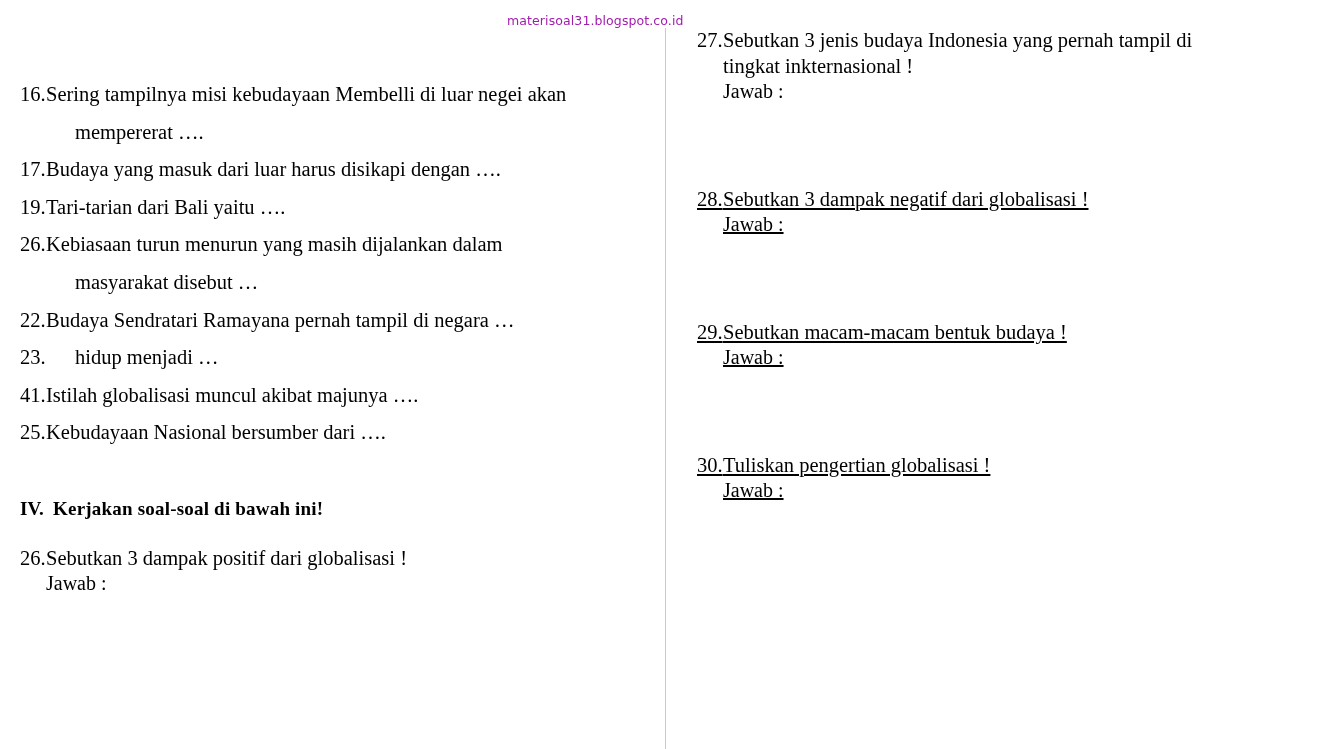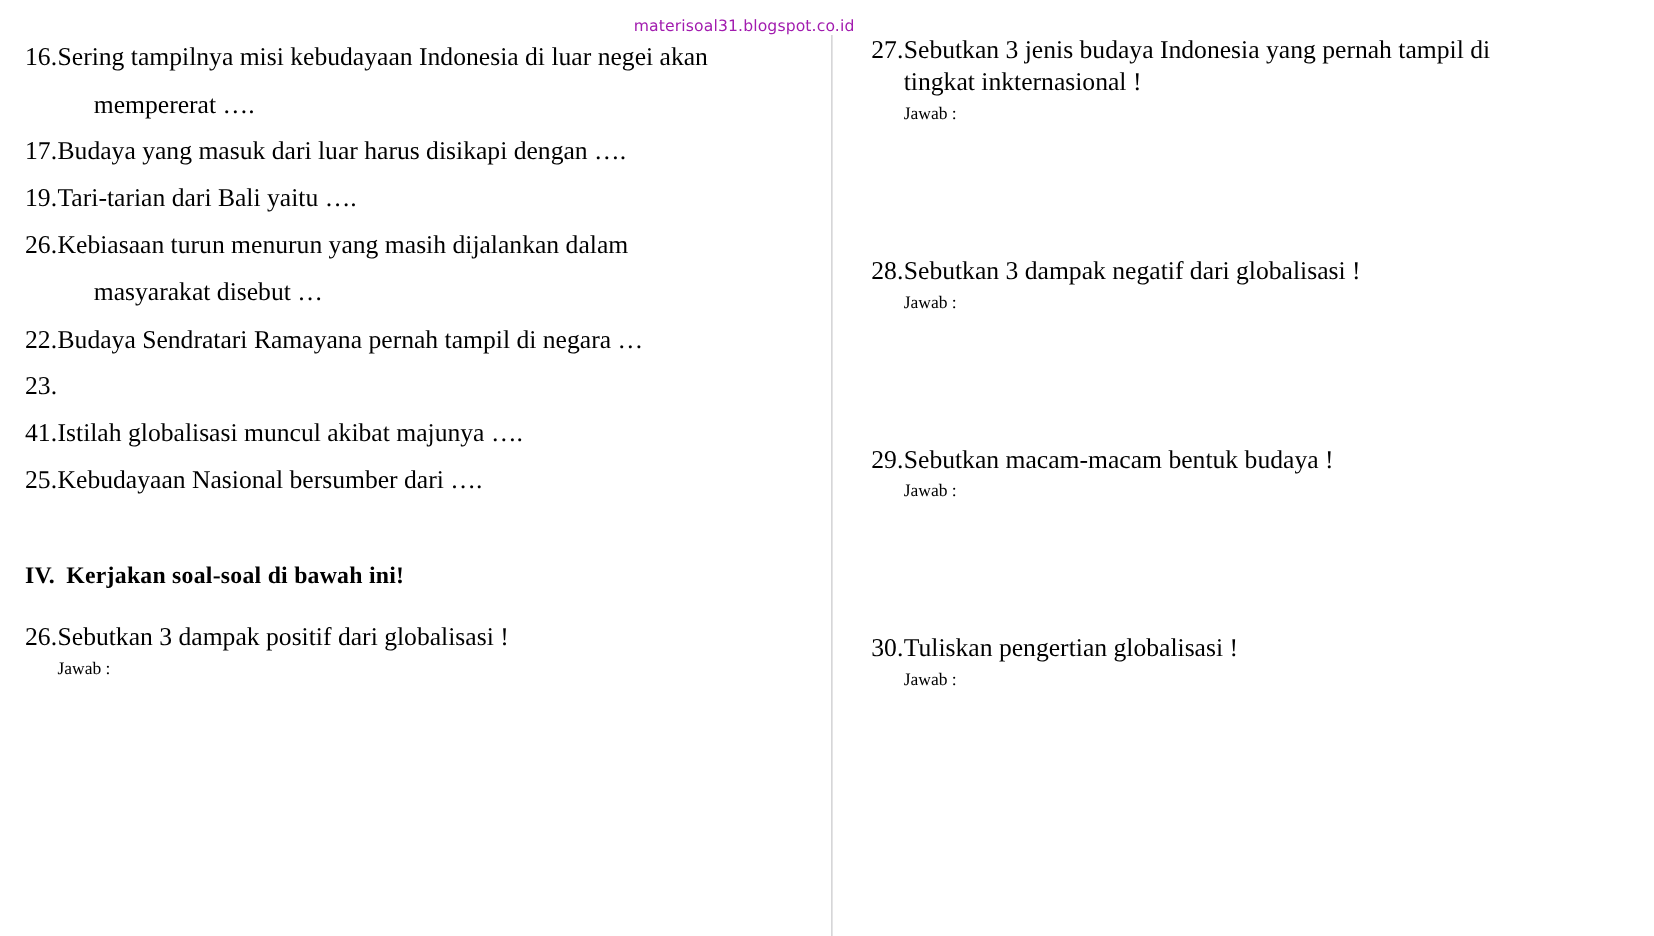--- a/index.html
+++ b/index.html
@@ -42,21 +42,21 @@
     width: 1px;
     height: 721px;
     background: #c9c9cc;
   }
 
   
   .col {
     position: absolute;
     top: 0;
   }
-  .col-left  { left: 0px;   width: 665px; }
+  .col-left  { left: 0px;   width: 665px; margin-top: 48px; }
   .col-right { left: 665px; width: 658px; }
 
   .col-inner-left  { padding: 28px 20px 0 20px; }
   .col-inner-right { padding: 28px 18px 0 32px; }
 
   
   .qitem {
     position: relative;
     display: flex;
     align-items: flex-start;
@@ -100,60 +100,60 @@
     font-size: 20.5px;
     line-height: 25.5px;
   }
   .essay .eq-num {
     flex: 0 0 auto;
     width: 26px;
   }
   .essay .eq-body { flex: 1 1 auto; }
   .essay .eq-line2 { display: block; }
   .essay .eq-jawab {
-    font-size: 14px;
+    font-size: 20px;
     line-height: 25.5px;
     padding-left: 26px;
   }
   .essay .answer-lines {
     padding-top: 5px;
   }
   .dotline {
     height: 23px;
     background-image: radial-gradient(circle, #111 1.05px, rgba(0,0,0,0) 1.25px);
     background-size: 5.45px 23px;
     background-repeat: repeat-x;
     background-position: 0 16px;
   }
 
   
   .col-left .essay .answer-lines { margin-left: 85px; margin-right: 13px; }
   
   .col-right .essay .answer-lines { margin-left: 87px; margin-right: 16px; }
 
   .col-right .essay { margin-top: 0; }
-  .col-right .essay.gap { margin-top: 26px; }
+  .col-right .essay.gap { margin-top: 8px; text-decoration: underline; }
 </style>
 </head>
 <body>
 
 <div class="page">
 
   <div class="watermark">materisoal31.blogspot.co.id</div>
 
   <div class="col-divider"></div>
 
   <div class="col col-left">
     <div class="col-inner-left">
 
       <div>
 
         <div class="qitem">
           <span class="qnum">16.</span>
-          <span class="qtext"><span>Sering tampilnya misi kebudayaan Indonesia di luar negei akan</span><span class="wrapline">mempererat ….</span></span>
+          <span class="qtext"><span>Sering tampilnya misi kebudayaan Membelli di luar negei akan</span><span class="wrapline">mempererat ….</span></span>
         </div>
 
         <div class="qitem">
           <span class="qnum">17.</span>
           <span class="qtext">Budaya yang masuk dari luar harus disikapi dengan ….</span>
         </div>
 
 
         <div class="qitem">
           <span class="qnum">19.</span>
@@ -166,21 +166,21 @@
           <span class="qtext"><span>Kebiasaan turun menurun yang masih dijalankan dalam</span><span class="wrapline">masyarakat disebut …</span></span>
         </div>
 
         <div class="qitem">
           <span class="qnum">22.</span>
           <span class="qtext">Budaya Sendratari Ramayana pernah tampil di negara …</span>
         </div>
 
         <div class="qitem">
           <span class="qnum">23.</span>
-          <span class="qtext"></span>
+          <span class="qtext"><span class="wrapline">hidup menjadi …</span></span>
         </div>
 
         <div class="qitem">
           <span class="qnum">41.</span>
           <span class="qtext">Istilah globalisasi muncul akibat majunya ….</span>
         </div>
 
         <div class="qitem">
           <span class="qnum">25.</span>
           <span class="qtext">Kebudayaan Nasional bersumber dari ….</span>

